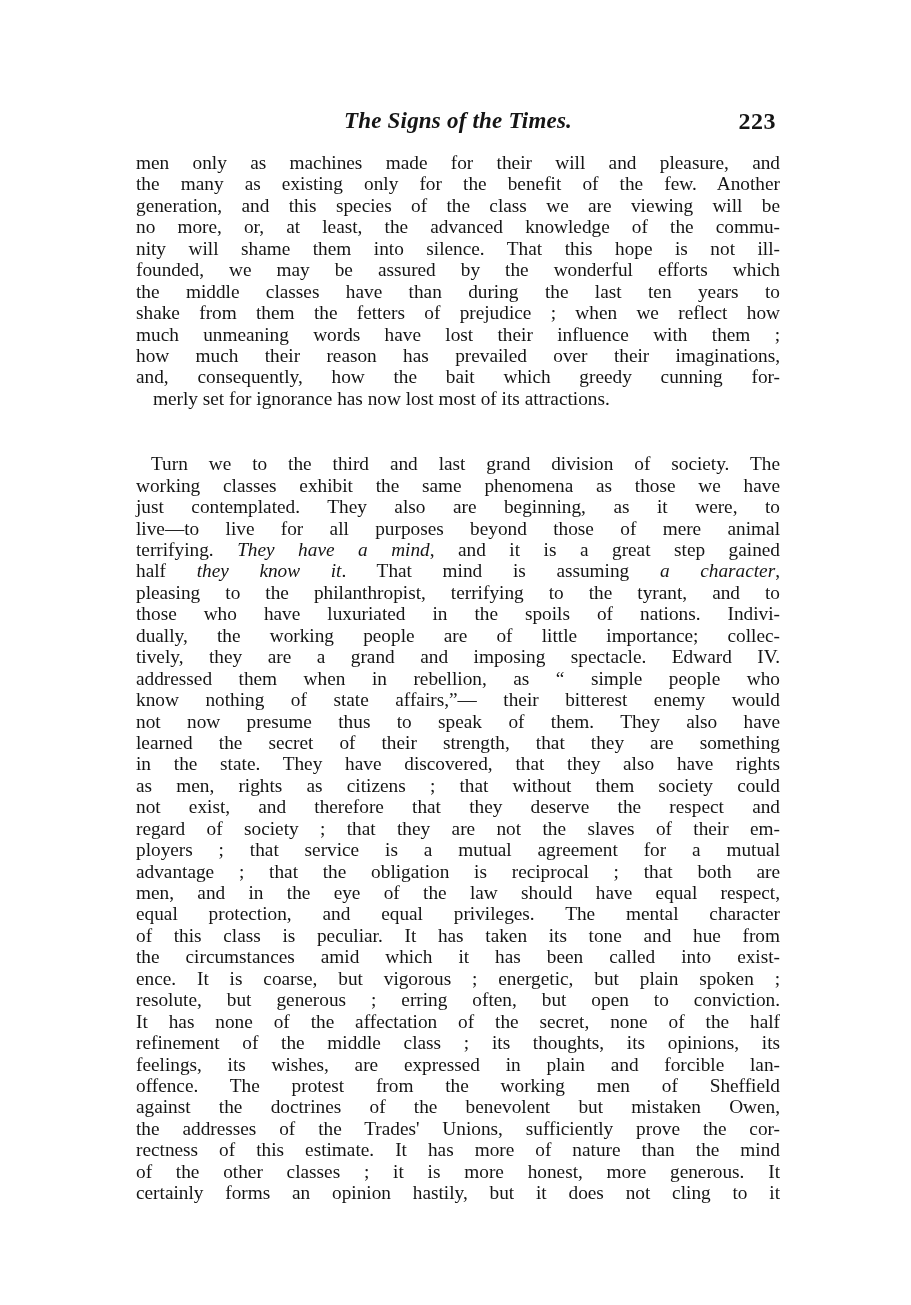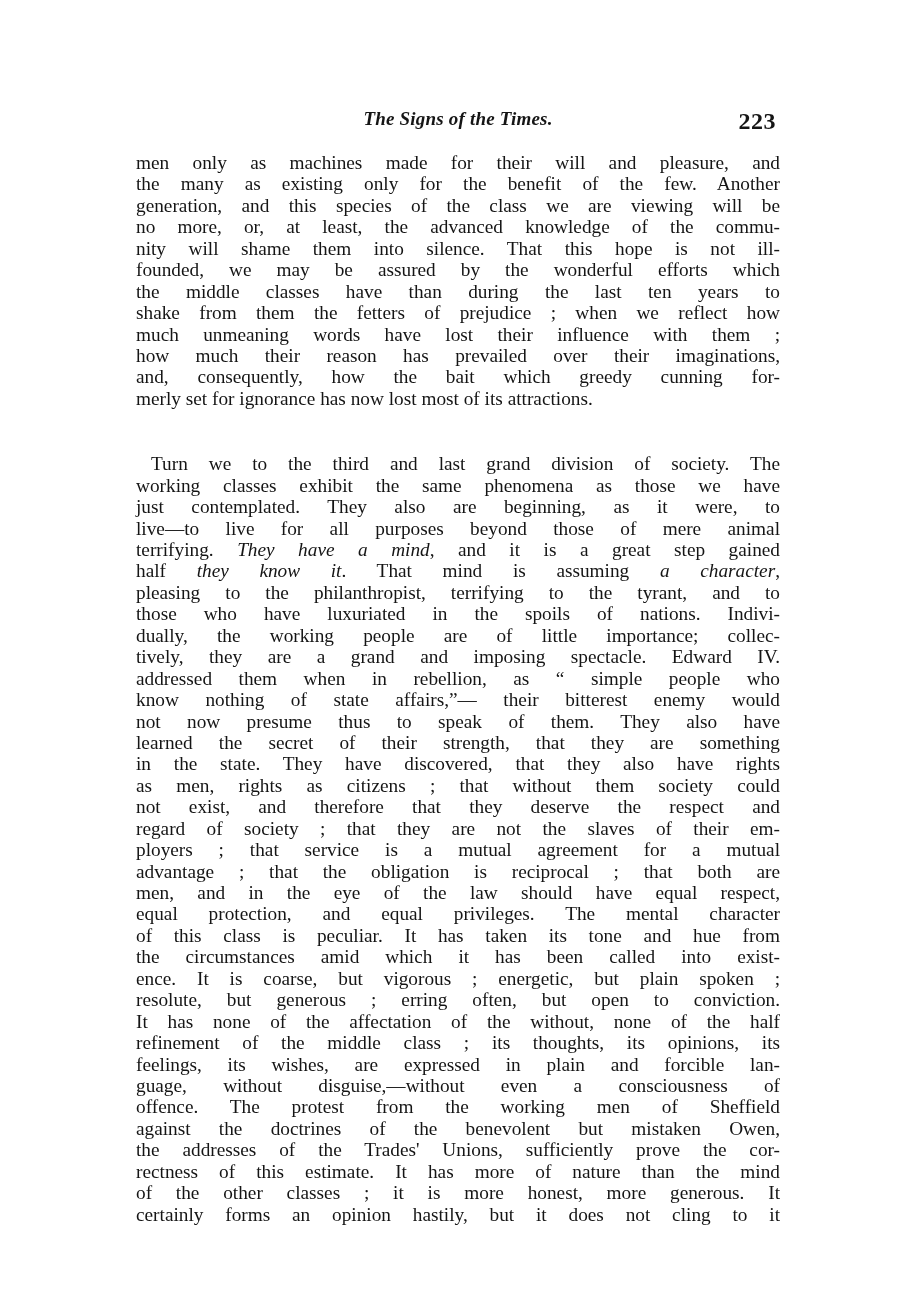--- a/index.html
+++ b/index.html
@@ -27,21 +27,21 @@
     width: 644px;
     height: 30px;
   }
   .running-title {
     position: absolute;
     left: 0; right: 0;
     top: 0;
     text-align: center;
     font-style: italic;
     font-weight: bold;
-    font-size: 19px;
+    font-size: 23px;
     letter-spacing: 0.2px;
   }
   .page-number {
     position: absolute;
     right: 4px;
     top: 0;
     font-weight: bold;
     font-size: 24px;
     letter-spacing: 0.5px;
   }
@@ -56,20 +56,21 @@
     height: 21.45px;
     line-height: 21.45px;
     font-size: 19.3px;
     white-space: nowrap;
     text-align: justify;
     text-align-last: justify;
     overflow: visible;
   }
   .line.last {
     text-align-last: left;
+    margin-left: 17px;
   }
   .line.indent {
     padding-left: 15px;
     margin-top: 44px;
   }
   .it { font-style: italic; }
 </style>
 </head>
 <body>
 
@@ -114,24 +115,23 @@
         <span class="line"><span>not exist, and therefore that they deserve the respect and</span></span>
         <span class="line"><span>regard of society ; that they are not the slaves of their em-</span></span>
         <span class="line"><span>ployers ; that service is a mutual agreement for a mutual</span></span>
         <span class="line"><span>advantage ; that the obligation is reciprocal ; that both are</span></span>
         <span class="line"><span>men, and in the eye of the law should have equal respect,</span></span>
         <span class="line"><span>equal protection, and equal privileges.  The mental character</span></span>
         <span class="line"><span>of this class is peculiar.  It has taken its tone and hue from</span></span>
         <span class="line"><span>the circumstances amid which it has been called into exist-</span></span>
         <span class="line"><span>ence.  It is coarse, but vigorous ; energetic, but plain spoken ;</span></span>
         <span class="line"><span>resolute, but generous ; erring often, but open to conviction.</span></span>
-        <span class="line"><span>It has none of the affectation of the without, none of the half</span></span>
+        <span class="line"><span>It has none of the affectation of the secret, none of the half</span></span>
         <span class="line"><span>refinement of the middle class ; its thoughts, its opinions, its</span></span>
         <span class="line"><span>feelings, its wishes, are expressed in plain and forcible lan-</span></span>
-        <span class="line"><span>guage, without disguise,—without even a consciousness of</span></span>
         <span class="line"><span>offence.  The protest from the working men of Sheffield</span></span>
         <span class="line"><span>against the doctrines of the benevolent but mistaken Owen,</span></span>
         <span class="line"><span>the addresses of the Trades' Unions, sufficiently prove the cor-</span></span>
         <span class="line"><span>rectness of this estimate.  It has more of nature than the mind</span></span>
         <span class="line"><span>of the other classes ; it is more honest, more generous.  It</span></span>
         <span class="line"><span>certainly forms an opinion hastily, but it does not cling to it</span></span>
       </div>
     </div>
 </div>
 

